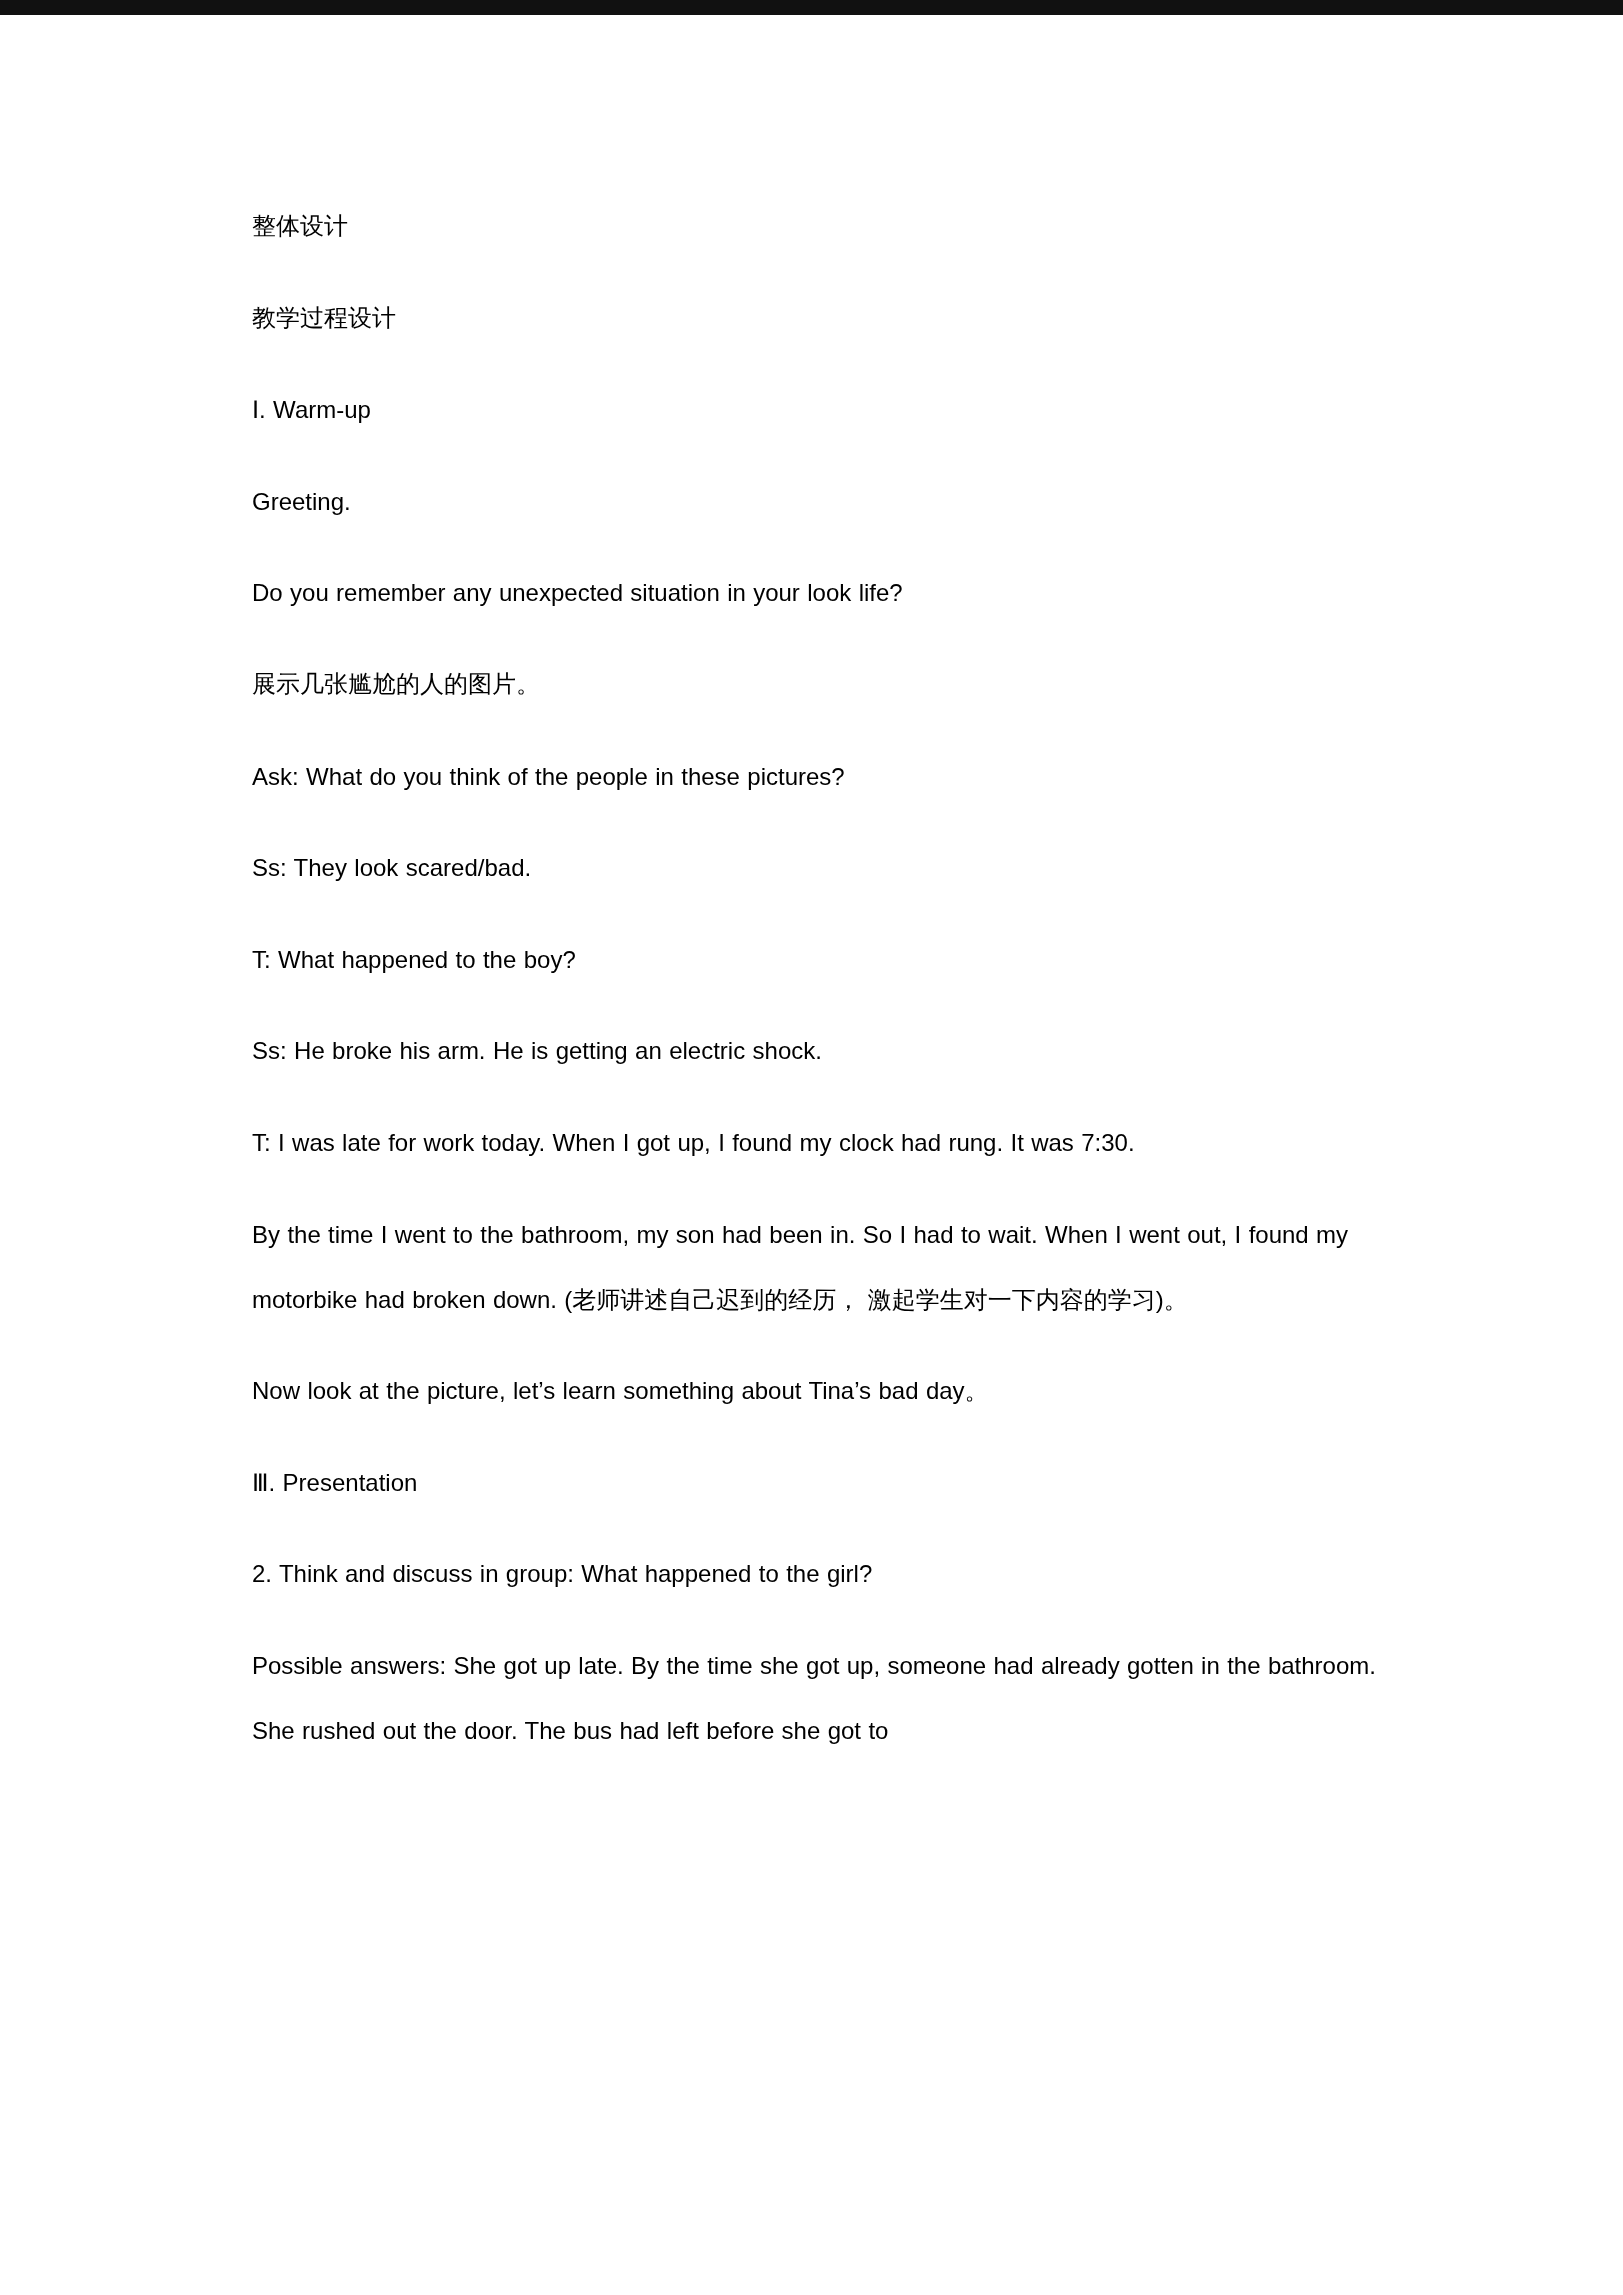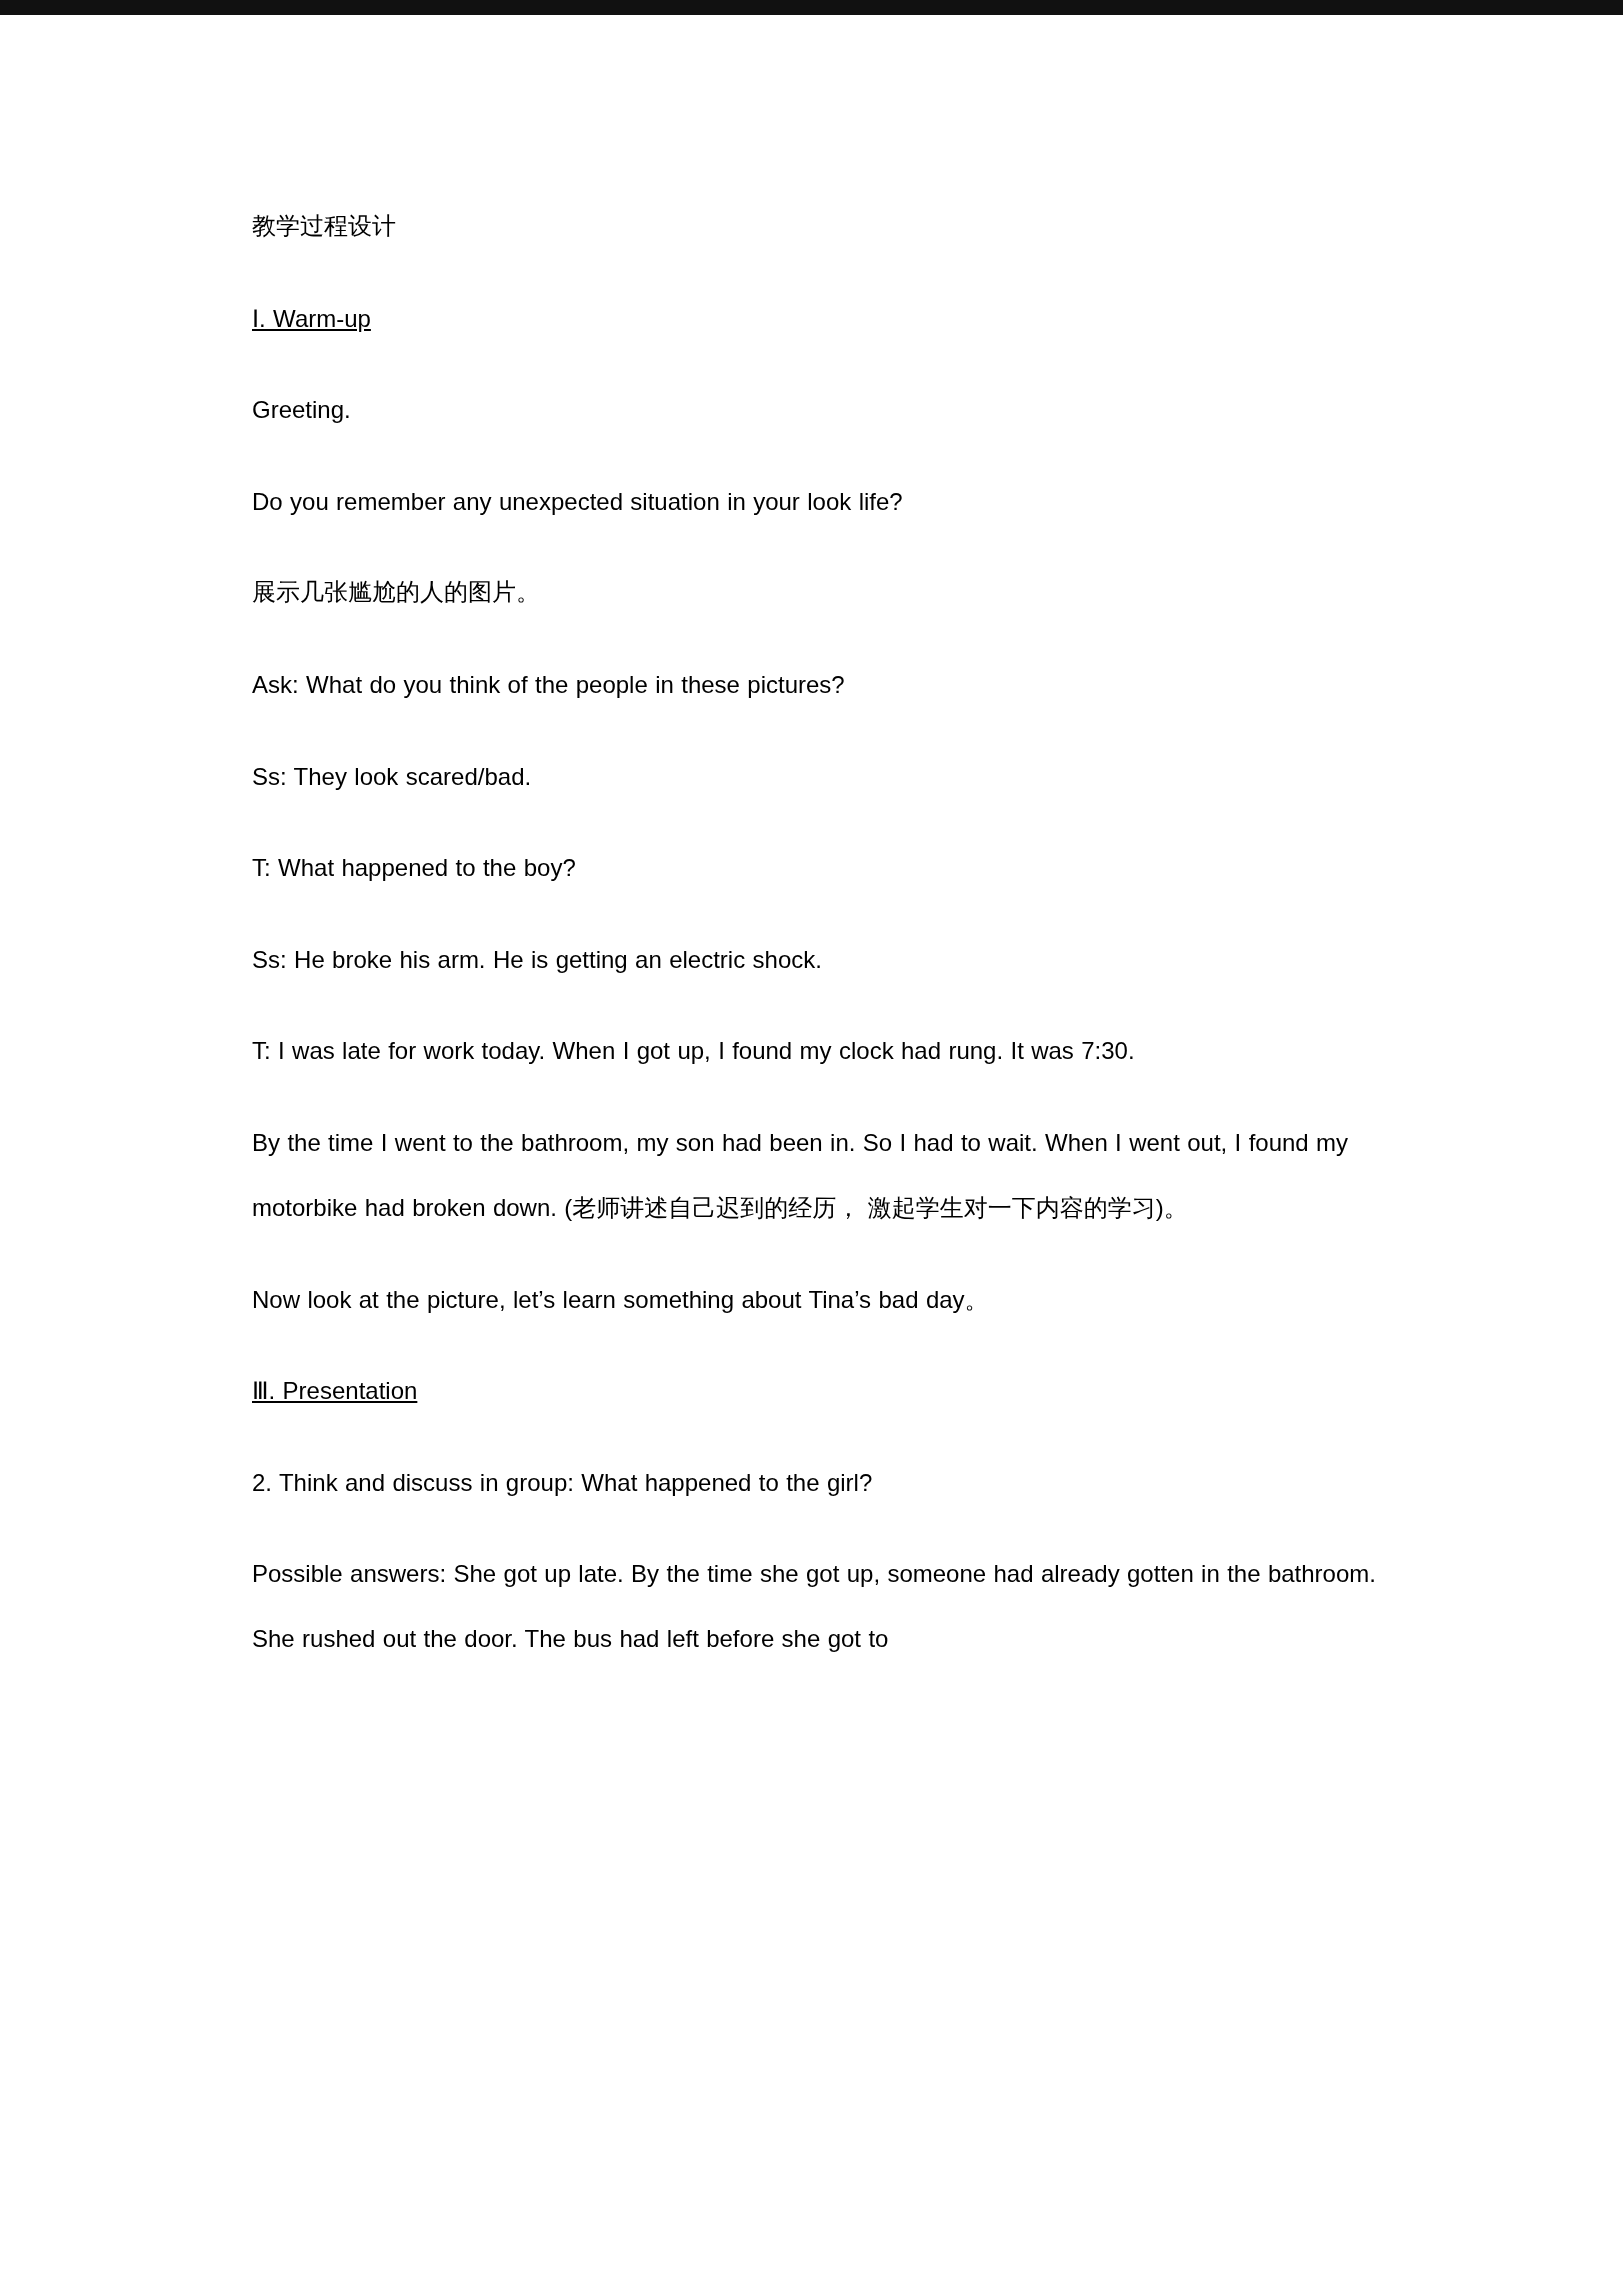--- a/index.html
+++ b/index.html
@@ -40,32 +40,32 @@
   }
   .p-cn {
     font-family: "Liberation Serif", serif;
   }
   .p-center {
     text-align: left;
     font-family: "Liberation Serif", serif;
   }
   .p-heading {
     font-weight: 700;
-    text-decoration: underline;
   }
   .p-justify {
     text-align: right;
   }
 </style>
 </head>
 <body>
 
 <div class="top-edge"></div>
 
 <div class="doc">
+  <p class="p-cn">整体设计</p>
   <p class="p-center">教学过程设计</p>
   <p class="p-heading">Ⅰ. Warm-up</p>
   <p>Greeting.</p>
   <p>Do you remember any unexpected situation in your look life?</p>
   <p class="p-cn">展示几张尴尬的人的图片。</p>
   <p>Ask: What do you think of the people in these pictures?</p>
   <p>Ss: They look scared/bad.</p>
   <p>T: What happened to the boy?</p>
   <p>Ss: He broke his arm. He is getting an electric shock.</p>
   <p>T: I was late for work today. When I got up, I found my clock had rung. It was 7:30.</p>

